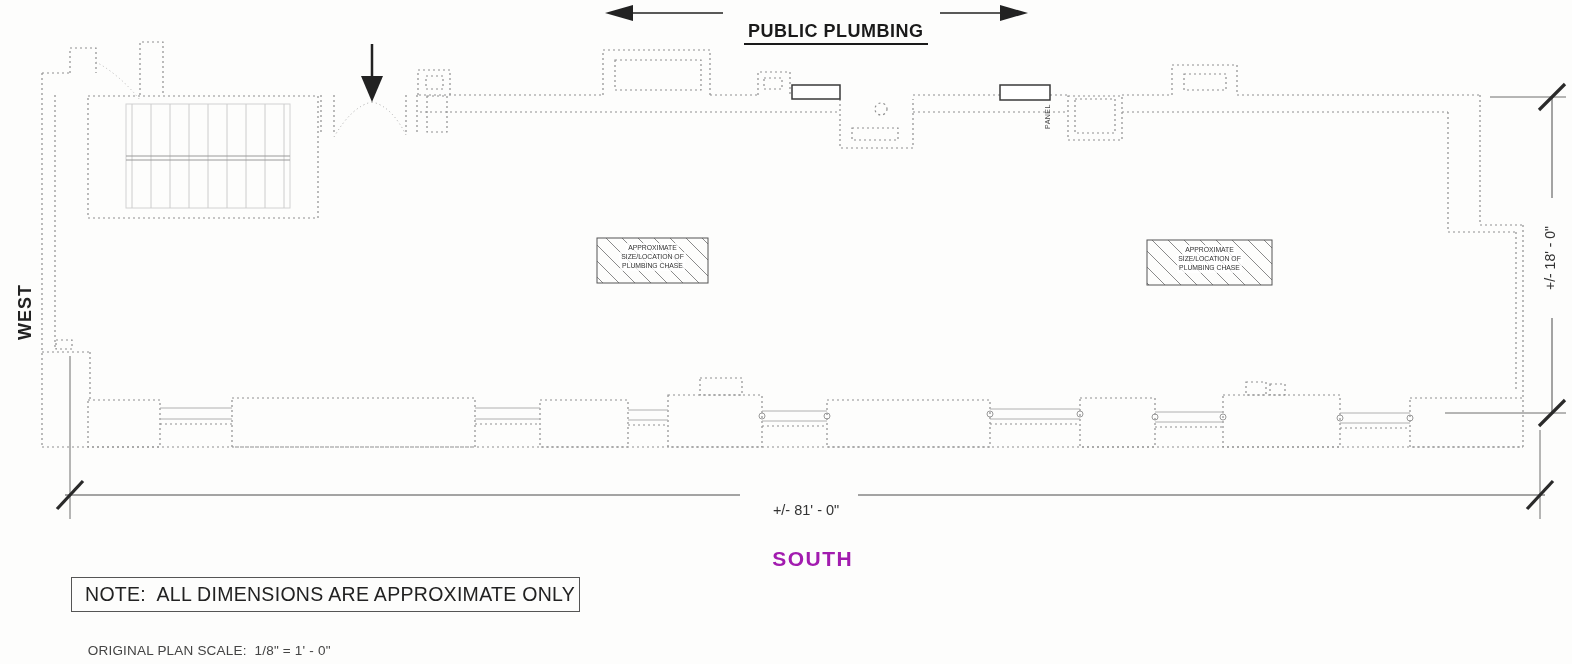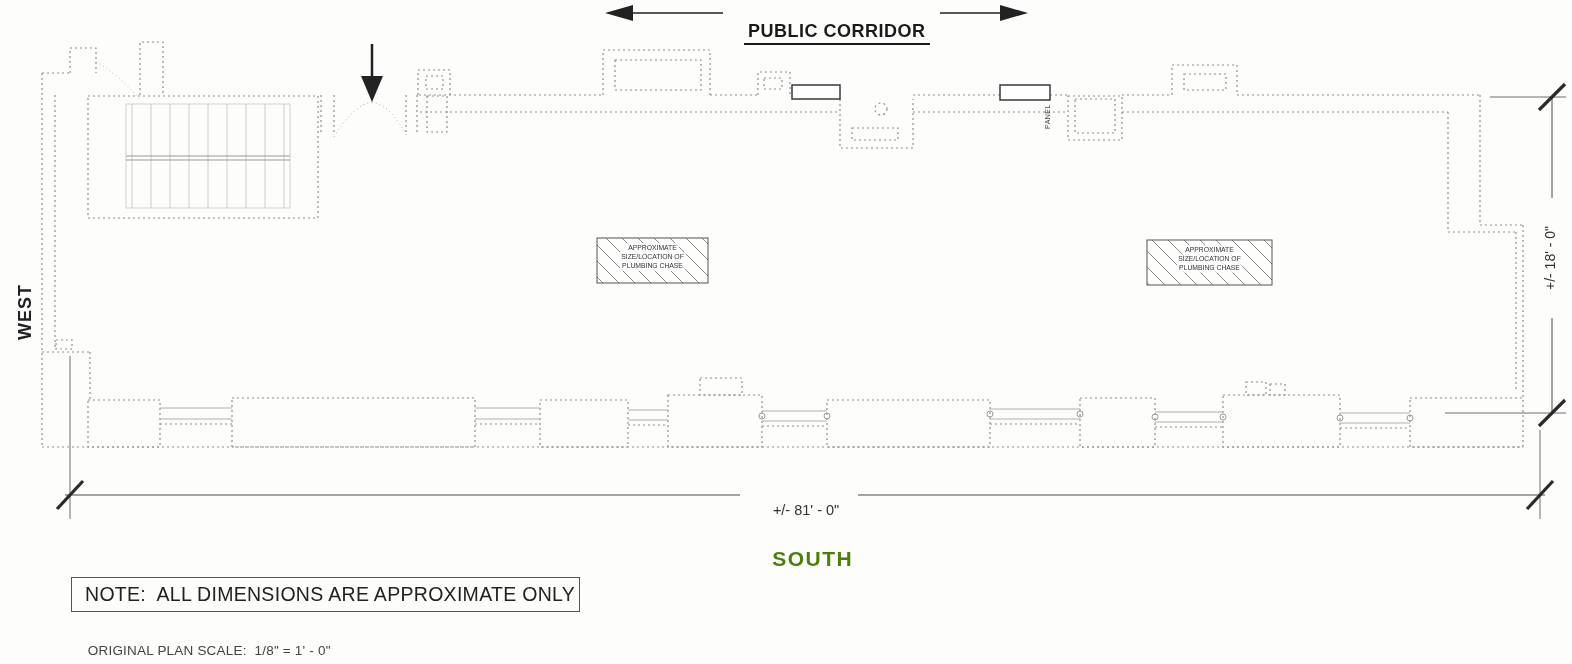--- a/index.html
+++ b/index.html
@@ -14,21 +14,21 @@
     font-size:18px;font-weight:bold;letter-spacing:.5px;color:#1a1a1a;
   }
   .corridor-label span{display:inline-block;border-bottom:2.5px solid #1a1a1a;padding:0 4px 1px 4px;}
   .west-label{
     left:8px;top:274px;width:34px;height:76px;display:flex;align-items:center;justify-content:center;
     writing-mode:vertical-rl;transform:rotate(180deg);
     font-size:18px;font-weight:bold;letter-spacing:1px;color:#222;
   }
   .south-label{
     left:738px;top:523px;width:120px;text-align:center;
-    font-size:21px;font-weight:bold;letter-spacing:1.5px;color:#4d7c0f;
+    font-size:21px;font-weight:bold;letter-spacing:1.5px;color:#a21caf;
   }
   .dim-south{
     left:740px;top:486px;width:116px;text-align:center;
     font-size:14.5px;color:#333;background:#fdfdfc;
   }
   .dim-east{
     left:1534px;top:198px;width:32px;height:120px;display:flex;align-items:center;justify-content:center;
     writing-mode:vertical-rl;transform:rotate(180deg);
     font-size:14px;color:#333;background:#fdfdfc;
   }
@@ -174,21 +174,21 @@
       <path d="M1527,509 L1553,481" stroke="#2a2a2a" stroke-width="3.2"></path>
 
       <path d="M1552,97 V413" stroke-width="1"></path>
       <path d="M1490,97 H1566 M1445,413 H1566" stroke-width="0.8"></path>
       <path d="M1539,110 L1565,84" stroke="#2a2a2a" stroke-width="3.2"></path>
       <path d="M1539,426 L1565,400" stroke="#2a2a2a" stroke-width="3.2"></path>
     </g>
   </svg>
 
   <div class="lbl corridor-label">
-    <span>PUBLIC CORRIDOR</span>
+    <span>PUBLIC PLUMBING</span>
   </div>
 
   <div class="lbl west-label">
     <span>WEST</span>
   </div>
 
   <div class="lbl south-label">
     <span>SOUTH</span>
   </div>
 

